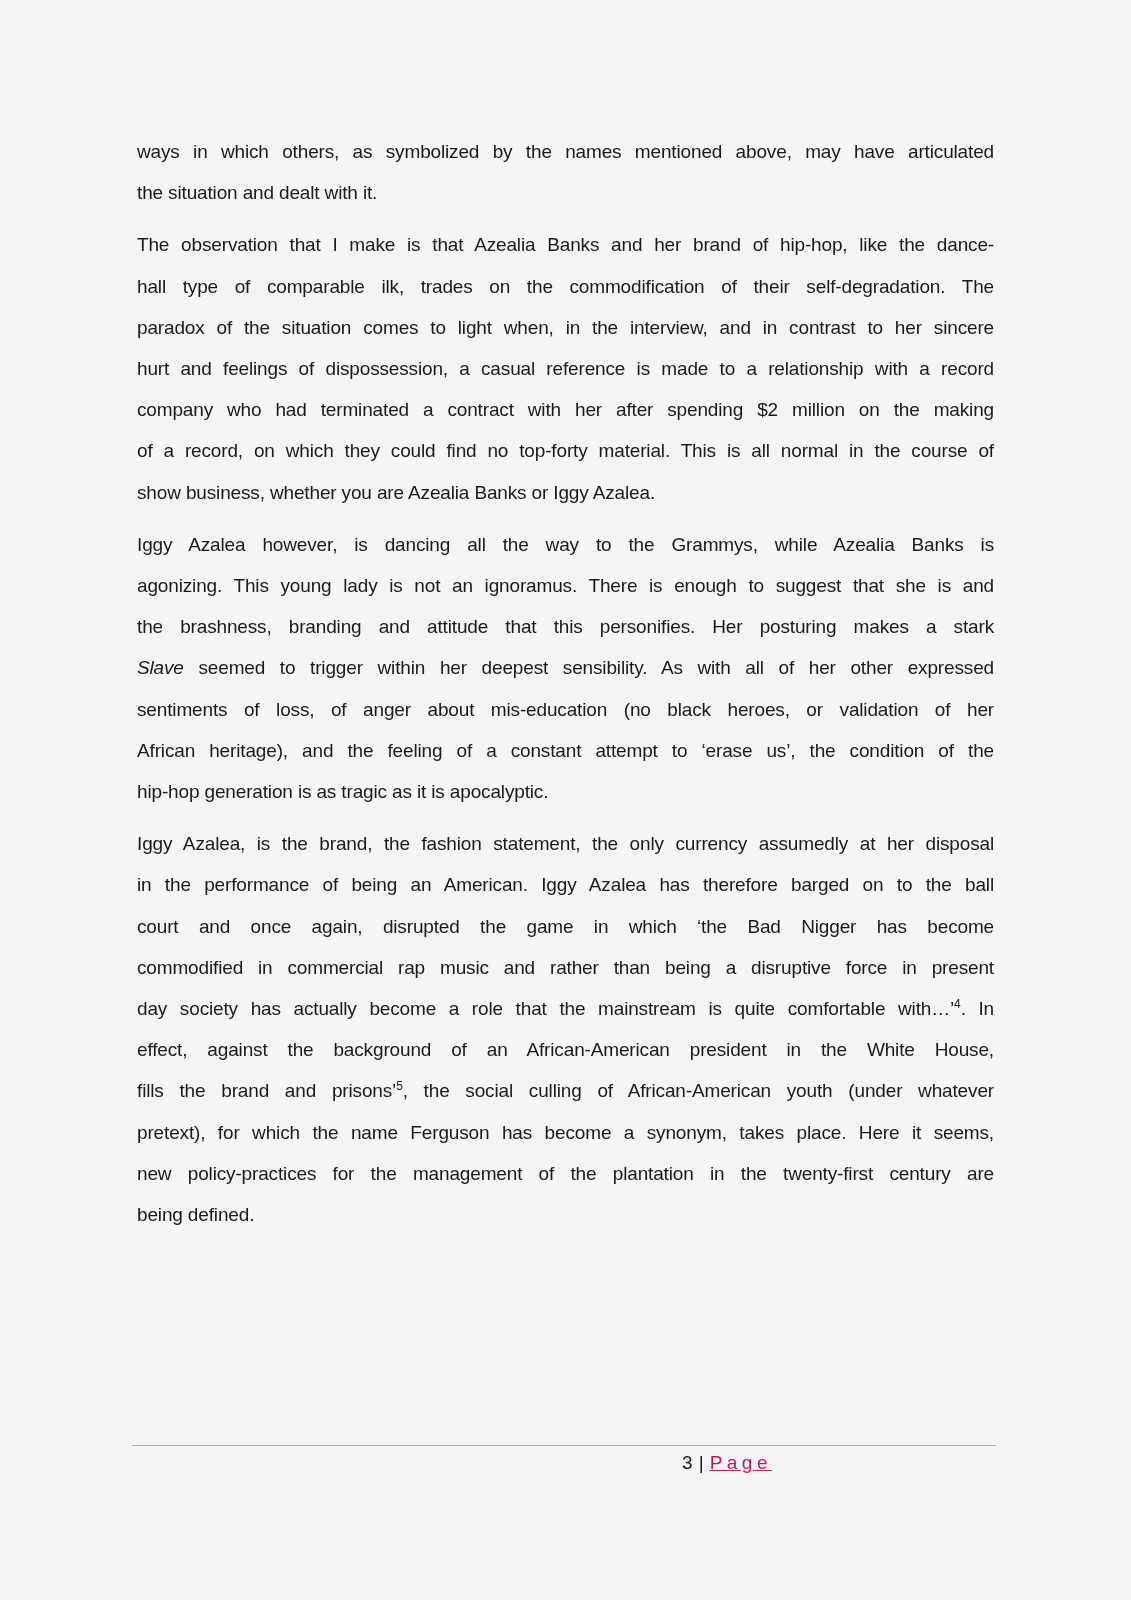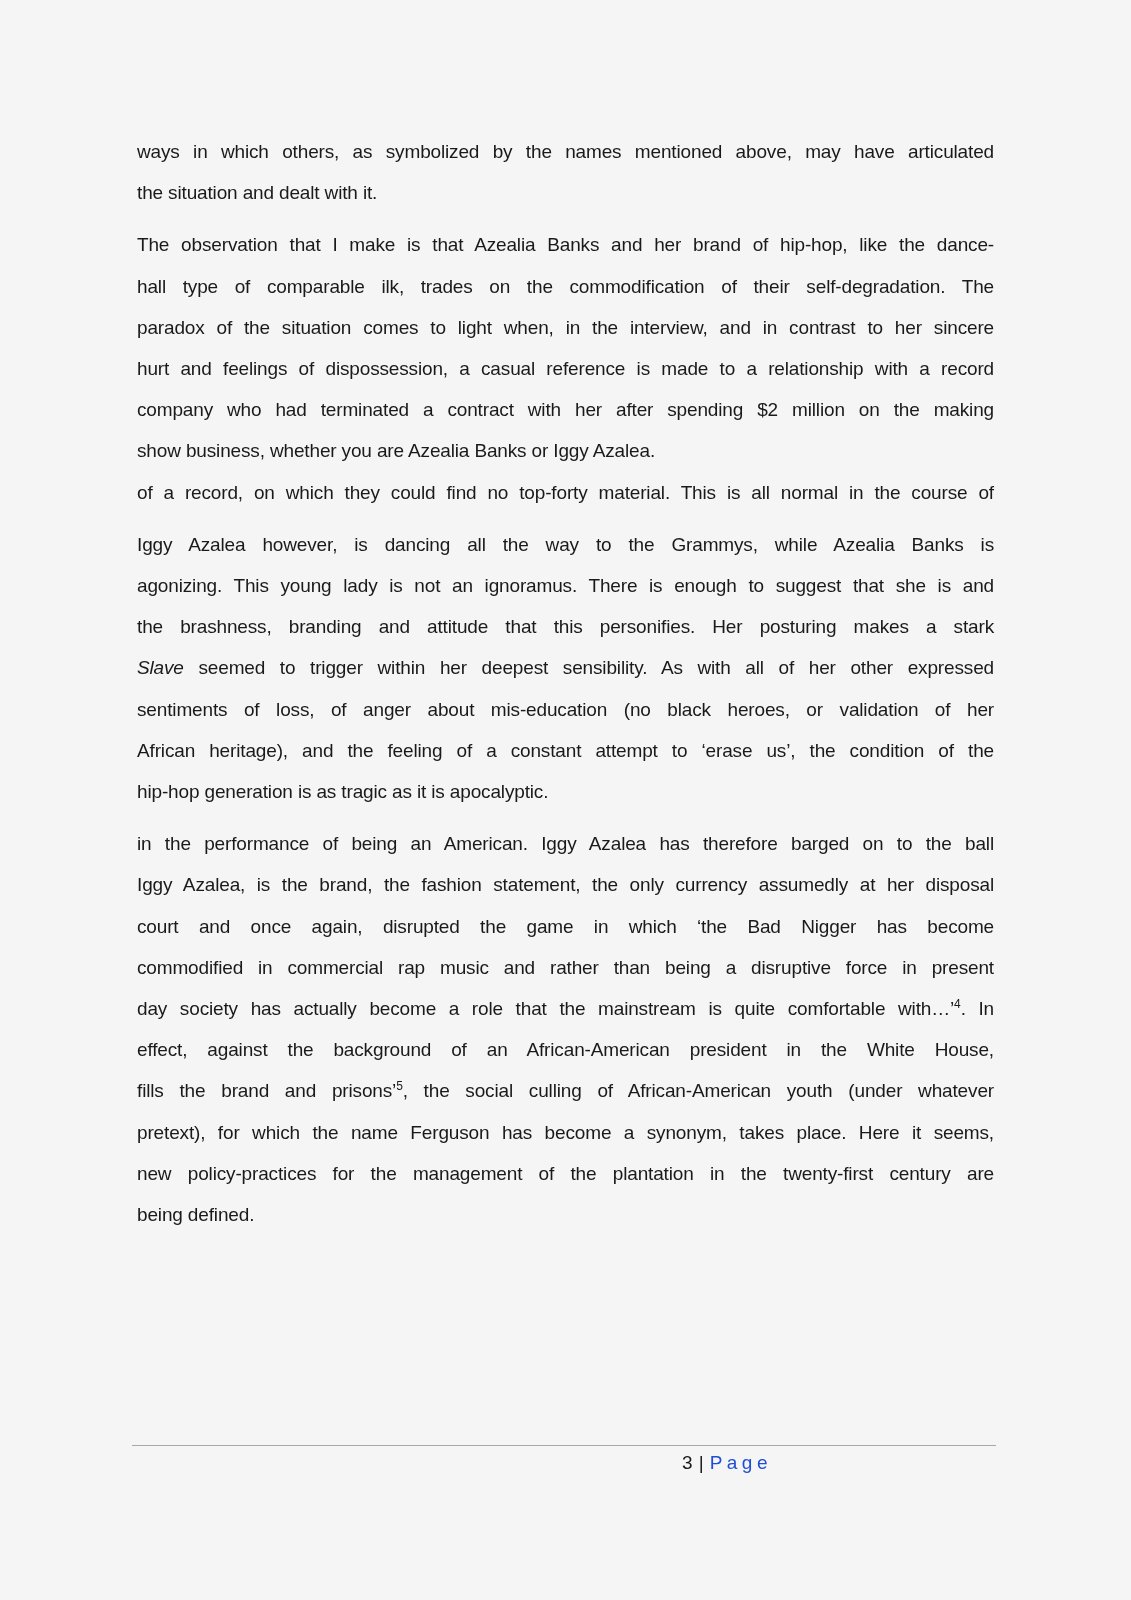--- a/index.html
+++ b/index.html
@@ -66,58 +66,59 @@
       right: 140px;
       top: 1450px;
       font-size: 19px;
       line-height: 26px;
       color: #1a1a1a;
     }
     .footer-page .sep {
       margin: 0 6px 0 6px;
     }
     .footer-page .word {
-      color: #1d4ed8;
+      color: #be185d;
       letter-spacing: 4.5px;
+      text-decoration: underline;
     }
   </style>
 </head>
 <body>
 
 <div class="page">
   <div class="body-text">
 
     <p class="para">
       <span class="line">ways in which others, as symbolized by the names mentioned above, may have articulated</span>
       <span class="line last">the situation and dealt with it.</span>
     </p>
 
     <p class="para">
       <span class="line">The observation that I make is that Azealia Banks and her brand of hip-hop, like the dance-</span>
       <span class="line">hall type of comparable ilk, trades on the commodification of their self-degradation. The</span>
       <span class="line">paradox of the situation comes to light when, in the interview, and in contrast to her sincere</span>
       <span class="line">hurt and feelings of dispossession, a casual reference is made to a relationship with a record</span>
       <span class="line">company who had terminated a contract with her after spending $2 million on the making</span>
+      <span class="line">of a record, on which they could find no top-forty material. This is all normal in the course of</span>
       <span class="line last">show business, whether you are Azealia Banks or Iggy Azalea.</span>
-      <span class="line">of a record, on which they could find no top-forty material. This is all normal in the course of</span>
     </p>
 
     <p class="para">
       <span class="line">Iggy Azalea however, is dancing all the way to the Grammys, while Azealia Banks is</span>
       <span class="line">agonizing. This young lady is not an ignoramus. There is enough to suggest that she is and</span>
       <span class="line">the brashness, branding and attitude that this personifies. Her posturing makes a stark</span>
       <span class="line"><i>Slave</i> <span>seemed to trigger within her deepest sensibility. As with all of her other expressed</span></span>
       <span class="line">sentiments of loss, of anger about mis-education (no black heroes, or validation of her</span>
       <span class="line">African heritage), and the feeling of a constant attempt to ‘erase us’, the condition of the</span>
       <span class="line last">hip-hop generation is as tragic as it is apocalyptic.</span>
     </p>
 
     <p class="para">
+      <span class="line">Iggy Azalea, is the brand, the fashion statement, the only currency assumedly at her disposal</span>
       <span class="line">in the performance of being an American. Iggy Azalea has therefore barged on to the ball</span>
-      <span class="line">Iggy Azalea, is the brand, the fashion statement, the only currency assumedly at her disposal</span>
       <span class="line">court and once again, disrupted the game in which ‘the Bad Nigger has become</span>
       <span class="line">commodified in commercial rap music and rather than being a disruptive force in present</span>
       <span class="line"><span>day society has actually become a role that the mainstream is quite comfortable with…’</span><sup>4</sup><span>. In</span></span>
       <span class="line">effect, against the background of an African-American president in the White House,</span>
       <span class="line"><span>fills the brand and prisons’</span><sup>5</sup><span>, the social culling of African-American youth (under whatever</span></span>
       <span class="line">pretext), for which the name Ferguson has become a synonym, takes place. Here it seems,</span>
       <span class="line">new policy-practices for the management of the plantation in the twenty-first century are</span>
       <span class="line last">being defined.</span>
     </p>
 

